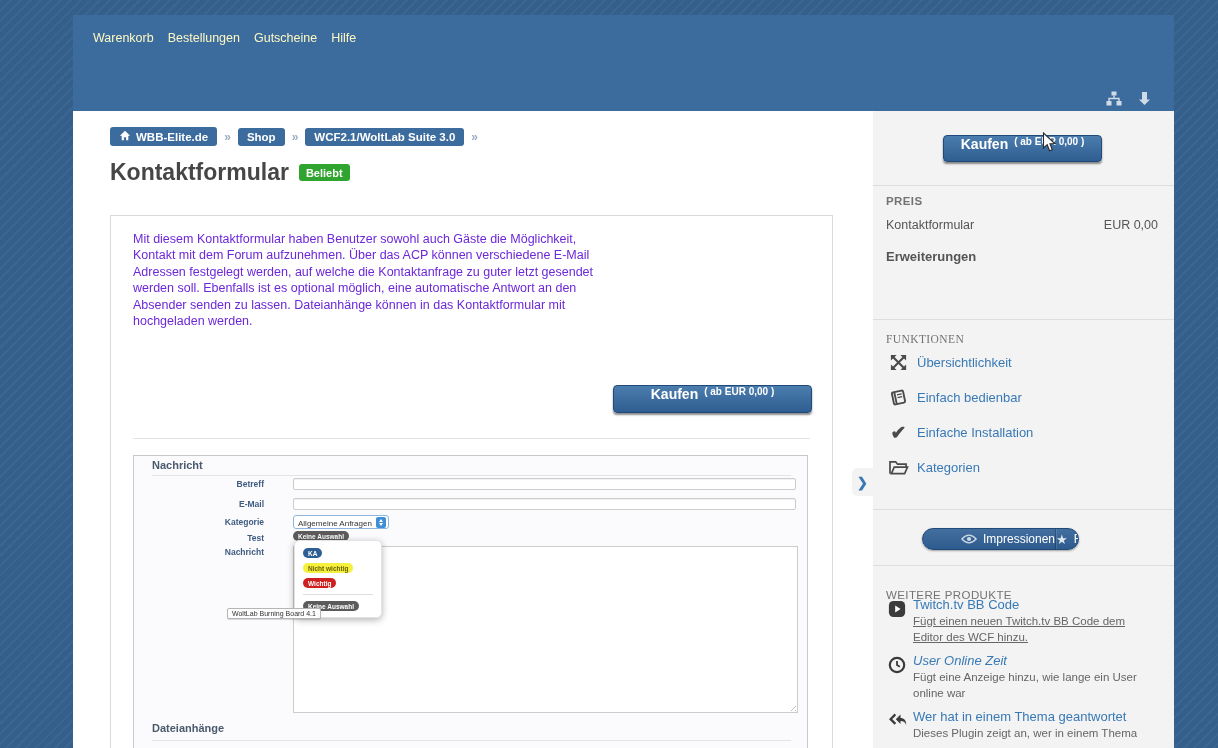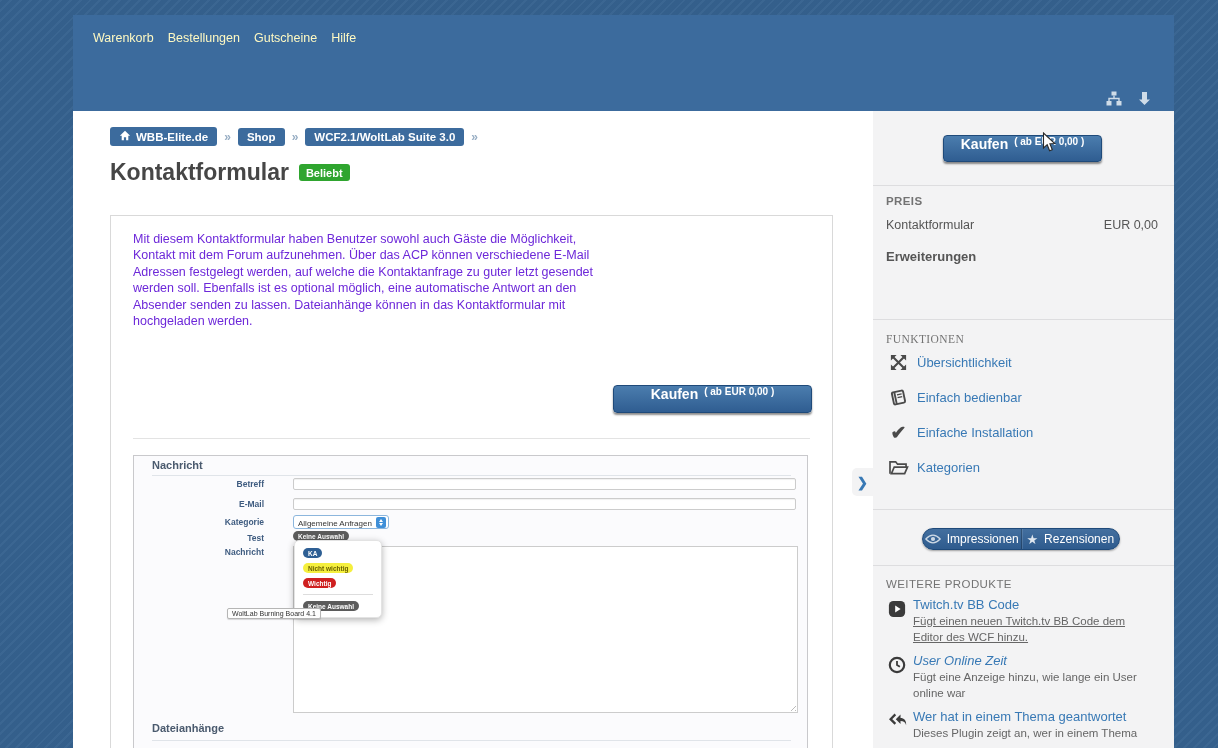--- a/index.html
+++ b/index.html
@@ -74,21 +74,21 @@
 
   
   .sb-buy { position:absolute; left:70px; top:24px; width:159px; height:27px; }
   .sb-div { position:absolute; left:0; width:301px; border-top:1px solid #dddddf; }
   .sb-heading { position:absolute; left:13px; font-size:11.5px; color:#737373; letter-spacing:.4px; }
   .sb-row { position:absolute; left:13px; width:272px; display:flex; justify-content:space-between; font-size:12.5px; color:#555; }
   .sb-sub { position:absolute; left:13px; font-size:13px; font-weight:bold; color:#555; }
   .feat-item { position:absolute; left:15px; display:flex; align-items:center; gap:8px; cursor:pointer; }
   .feat-item .f-icon { width:21px; height:21px; display:flex; align-items:center; justify-content:center; color:#4a4a4a; }
   .feat-item .f-label { font-size:13px; color:#3879b5; }
-  .sb-actions { position:absolute; left:49px; top:417px; width:198px; height:22px; display:flex; border-radius:12px; overflow:hidden; border:1px solid #1f4a7a; box-shadow:0 1px 2px rgba(0,0,0,.35); background:linear-gradient(#436f9f,#2e5b8e); }
+  .sb-actions { position:absolute; left:49px; top:417px; width:157px; height:22px; display:flex; border-radius:12px; overflow:hidden; border:1px solid #1f4a7a; box-shadow:0 1px 2px rgba(0,0,0,.35); background:linear-gradient(#436f9f,#2e5b8e);padding-left:38px; }
   .sb-action { flex:1; display:flex; align-items:center; justify-content:center; gap:6px; color:#fff; font-size:12px; cursor:pointer; }
   .sb-action + .sb-action { border-left:1px solid rgba(0,0,0,.25); box-shadow:inset 1px 0 0 rgba(255,255,255,.12); }
   .sb-action .a-icon { color:#cdd9e5; display:flex; align-items:center; }
   .prod-item .p-icon { position:absolute; left:15px; width:18px; height:18px; color:#3b3b3b; }
   .prod-title { position:absolute; left:40px; font-size:13px; color:#3879b5; cursor:pointer; white-space:nowrap; }
   .prod-desc { position:absolute; left:40px; width:235px; font-size:11.5px; line-height:15.5px; color:#666; }
   .chevron-tab { position:absolute; left:-21px; top:357px; width:21px; height:28px; background:#f3f3f4; border-radius:5px 0 0 5px; display:flex; align-items:center; justify-content:center; color:#3879b5; font-size:13px; font-weight:bold; cursor:pointer; }
 
   .mouse-cursor { position:absolute; left:1042px; top:132px; }
 
@@ -273,21 +273,21 @@
           <div class="sb-action">
             <span class="a-icon">
                 <span class="star-glyph">★</span>
               </span>
             <span>Rezensionen</span>
           </div>
         </div>
 
         <div class="sb-div" style="top:454px;"></div>
 
-        <div class="sb-heading" style="top:467px;">WEITERE PRODUKTE</div>
+        <div class="sb-heading" style="top:478px;">WEITERE PRODUKTE</div>
 
         <div class="prod-item">
           <span class="p-icon" style="top:489px;">
             <svg width="18" height="18" viewBox="0 0 20 20">
               <rect x="1" y="1" width="18" height="18" rx="5" fill="#3b3b3b"></rect>
               <path d="M8 6.2l6 3.8-6 3.8z" fill="#fff"></path>
             </svg>
           </span>
           <span class="prod-title" style="top:486px;">Twitch.tv BB Code</span>
           <span class="prod-desc" style="top:503px;text-decoration:underline;">Fügt einen neuen Twitch.tv BB Code dem Editor des WCF hinzu.</span>

